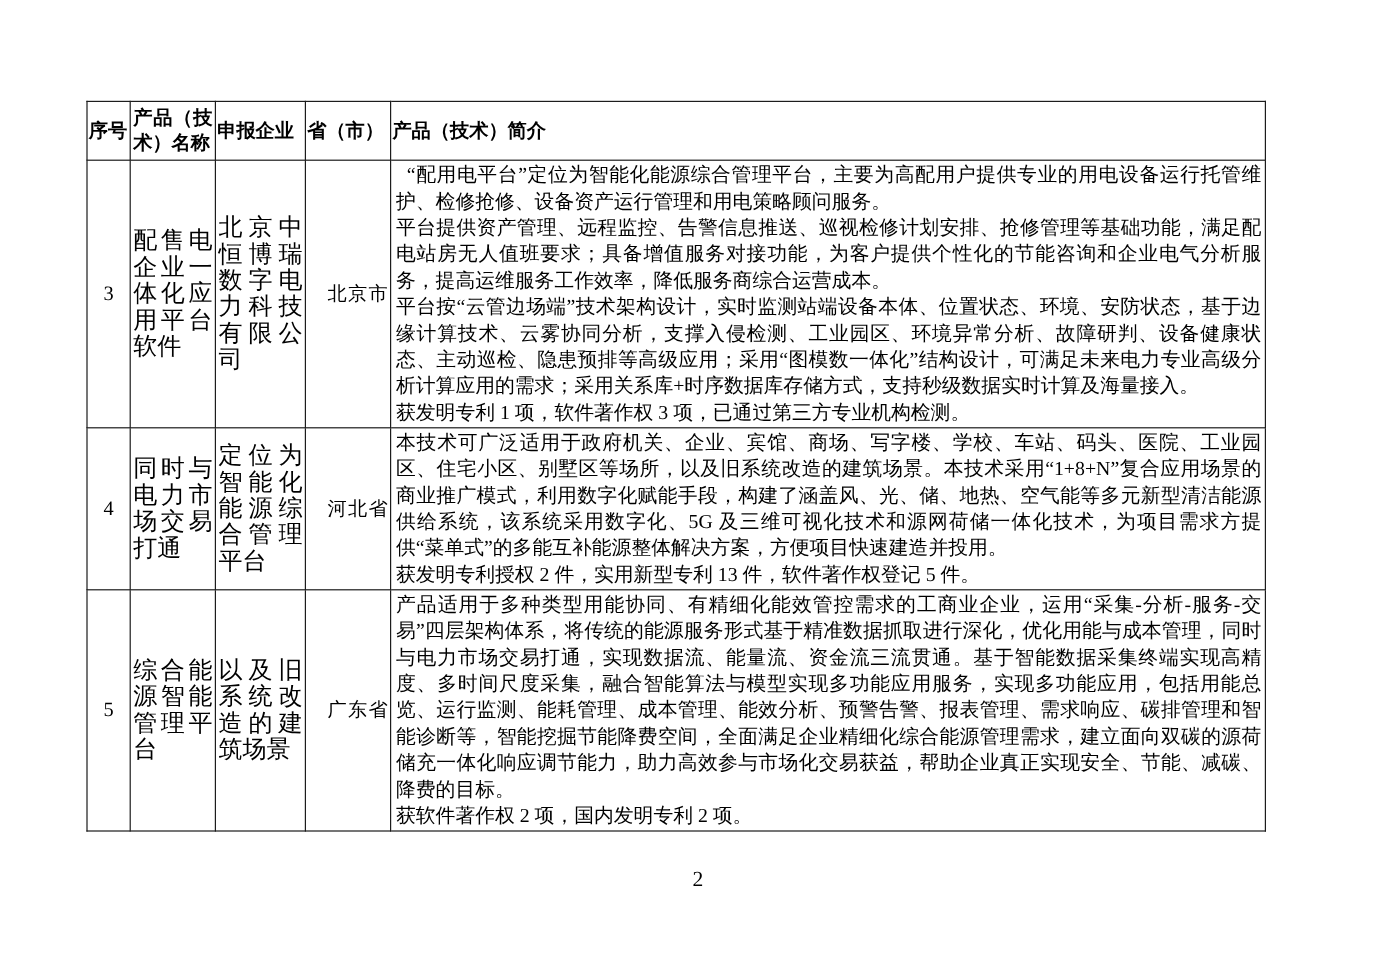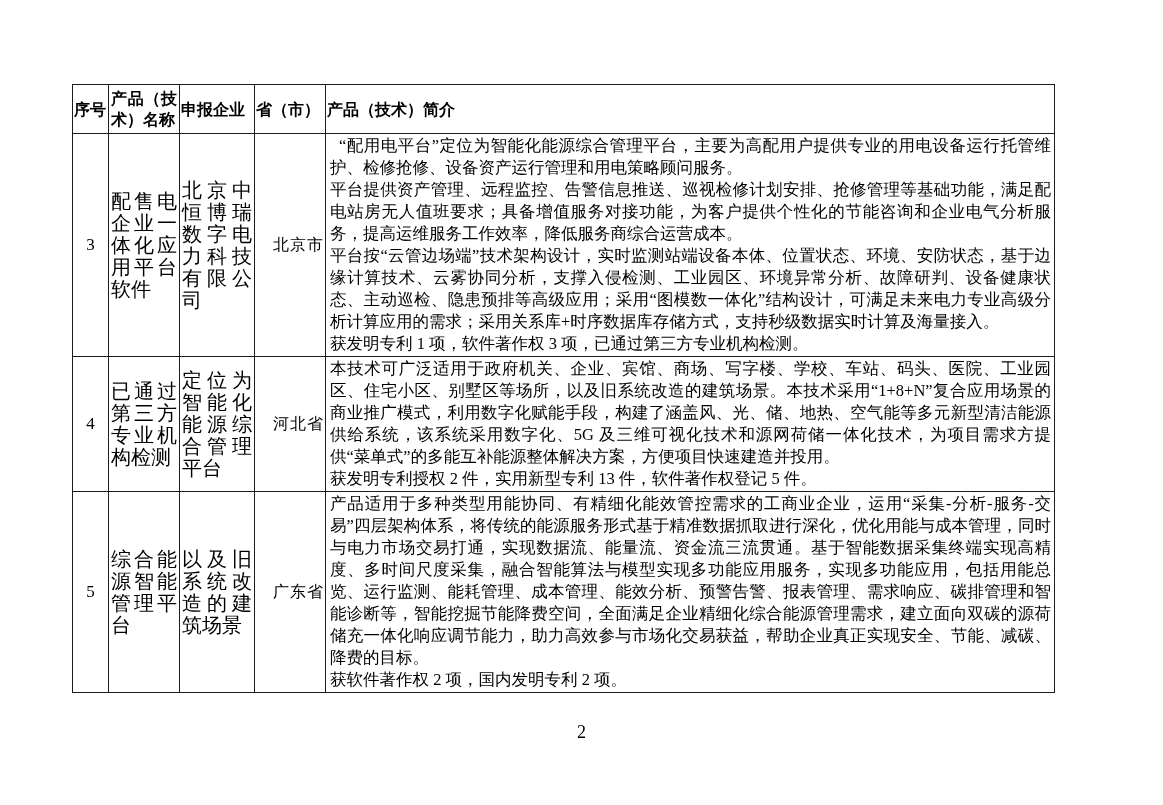--- a/index.html
+++ b/index.html
@@ -110,21 +110,21 @@
     <td class="cell-intro">
       <p class="p-indent">“配用电平台”定位为智能化能源综合管理平台，主要为高配用户提供专业的用电设备运行托管维护、检修抢修、设备资产运行管理和用电策略顾问服务。</p>
       <p>平台提供资产管理、远程监控、告警信息推送、巡视检修计划安排、抢修管理等基础功能，满足配电站房无人值班要求；具备增值服务对接功能，为客户提供个性化的节能咨询和企业电气分析服务，提高运维服务工作效率，降低服务商综合运营成本。</p>
       <p>平台按“云管边场端”技术架构设计，实时监测站端设备本体、位置状态、环境、安防状态，基于边缘计算技术、云雾协同分析，支撑入侵检测、工业园区、环境异常分析、故障研判、设备健康状态、主动巡检、隐患预排等高级应用；采用“图模数一体化”结构设计，可满足未来电力专业高级分析计算应用的需求；采用关系库+时序数据库存储方式，支持秒级数据实时计算及海量接入。</p>
       <p>获发明专利 1 项，软件著作权 3 项，已通过第三方专业机构检测。</p>
     </td>
   </tr>
 
   <tr style="height:131px">
     <td class="cell-no">4</td>
-    <td class="cell-name">已通过第三方专业机构检测</td>
+    <td class="cell-name">同时与电力市场交易打通</td>
     <td class="cell-company">定位为智能化能源综合管理平台</td>
     <td class="cell-province">河北省</td>
     <td class="cell-intro">
       <p>本技术可广泛适用于政府机关、企业、宾馆、商场、写字楼、学校、车站、码头、医院、工业园区、住宅小区、别墅区等场所，以及旧系统改造的建筑场景。本技术采用“1+8+N”复合应用场景的商业推广模式，利用数字化赋能手段，构建了涵盖风、光、储、地热、空气能等多元新型清洁能源供给系统，该系统采用数字化、5G 及三维可视化技术和源网荷储一体化技术，为项目需求方提供“菜单式”的多能互补能源整体解决方案，方便项目快速建造并投用。</p>
       <p>获发明专利授权 2 件，实用新型专利 13 件，软件著作权登记 5 件。</p>
     </td>
   </tr>
 
   <tr style="height:198px">
     <td class="cell-no">5</td>

